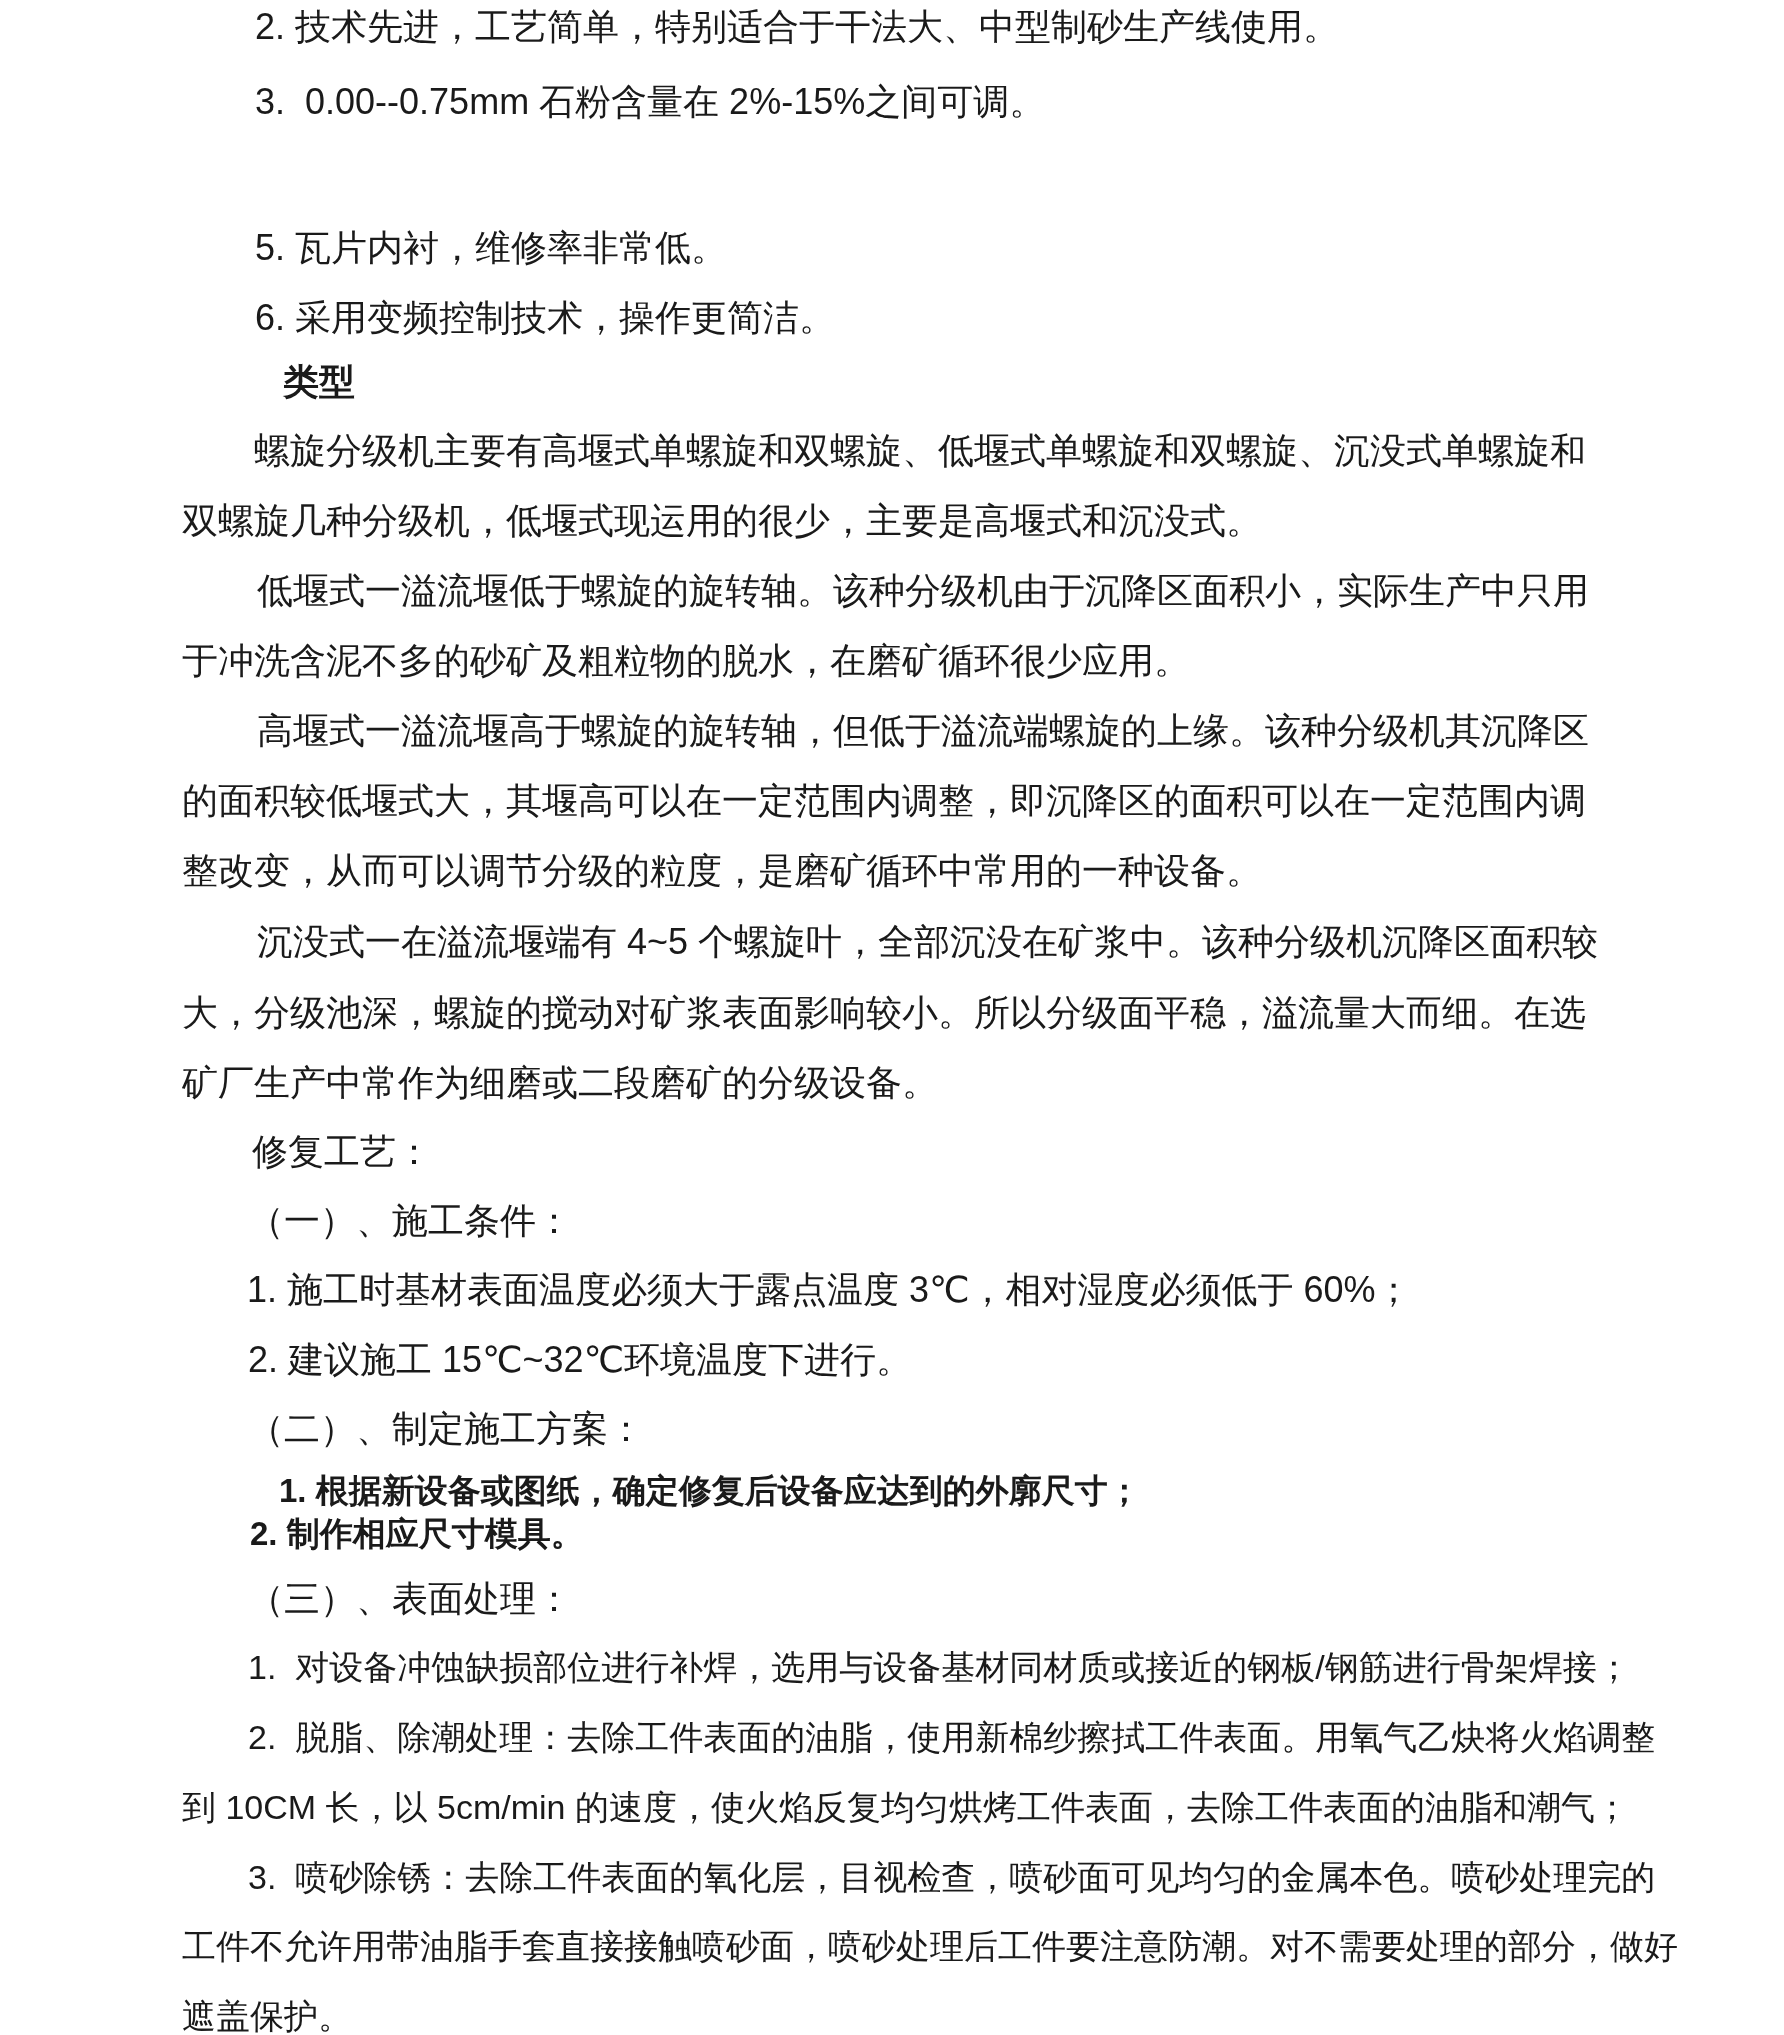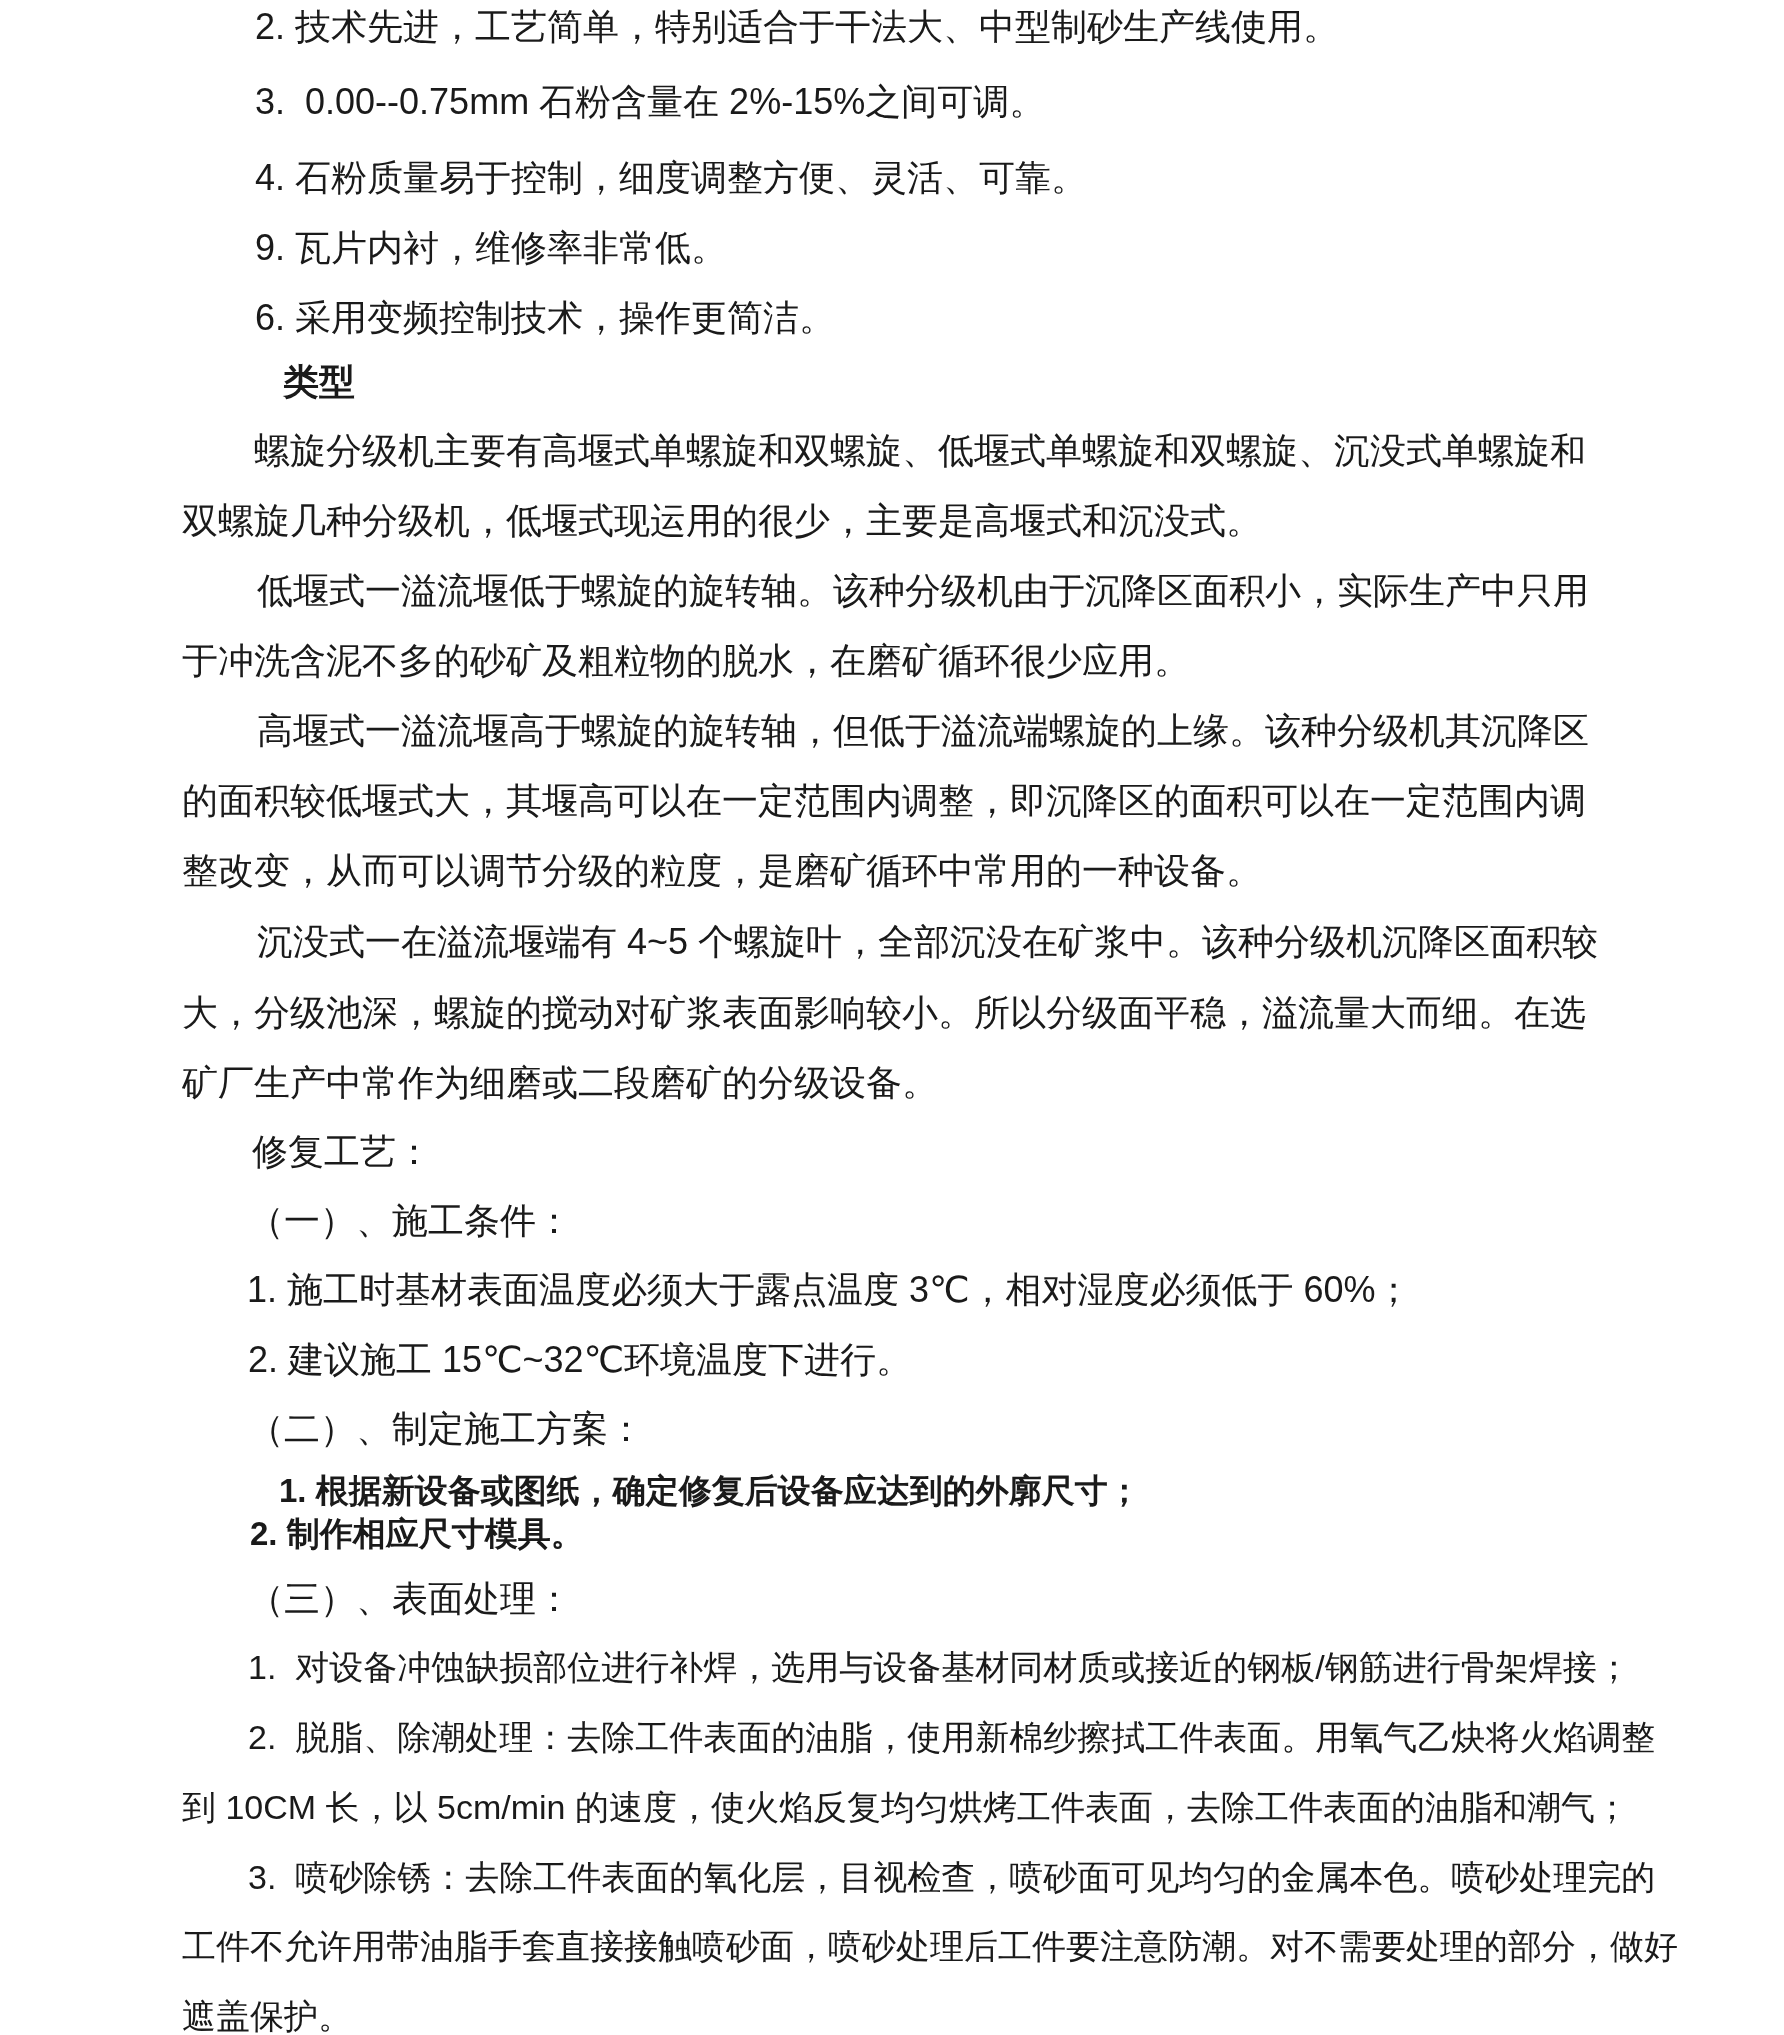--- a/index.html
+++ b/index.html
@@ -23,22 +23,21 @@
   .small{font-size:34px;}
   .mid{font-size:33px;font-weight:bold;}
 </style>
 </head>
 <body>
 
 <div class="page">
 
   <div class="line" style="top:5.8px;left:255px">2. 技术先进，工艺简单，特别适合于干法大、中型制砂生产线使用。</div>
   <div class="line" style="top:81px;left:255px">3.  0.00--0.75mm 石粉含量在 2%-15%之间可调。</div>
-  <div class="line" style="top:157px;left:255px">4. 石粉质量易于控制，细度调整方便、灵活、可靠。</div>
-  <div class="line" style="top:227px;left:255px">9. 瓦片内衬，维修率非常低。</div>
+  <div class="line" style="top:227px;left:255px">5. 瓦片内衬，维修率非常低。</div>
   <div class="line" style="top:297px;left:255px">6. 采用变频控制技术，操作更简洁。</div>
 
   <div class="line bold" style="top:361px;left:255px">类型</div>
 
   <div class="line" style="top:430px;left:254px">螺旋分级机主要有高堰式单螺旋和双螺旋、低堰式单螺旋和双螺旋、沉没式单螺旋和</div>
   <div class="line" style="top:500px;left:182px">双螺旋几种分级机，低堰式现运用的很少，主要是高堰式和沉没式。</div>
 
   <div class="line" style="top:570px;left:257px">低堰式一溢流堰低于螺旋的旋转轴。该种分级机由于沉降区面积小，实际生产中只用</div>
   <div class="line" style="top:640px;left:182px">于冲洗含泥不多的砂矿及粗粒物的脱水，在磨矿循环很少应用。</div>
 

